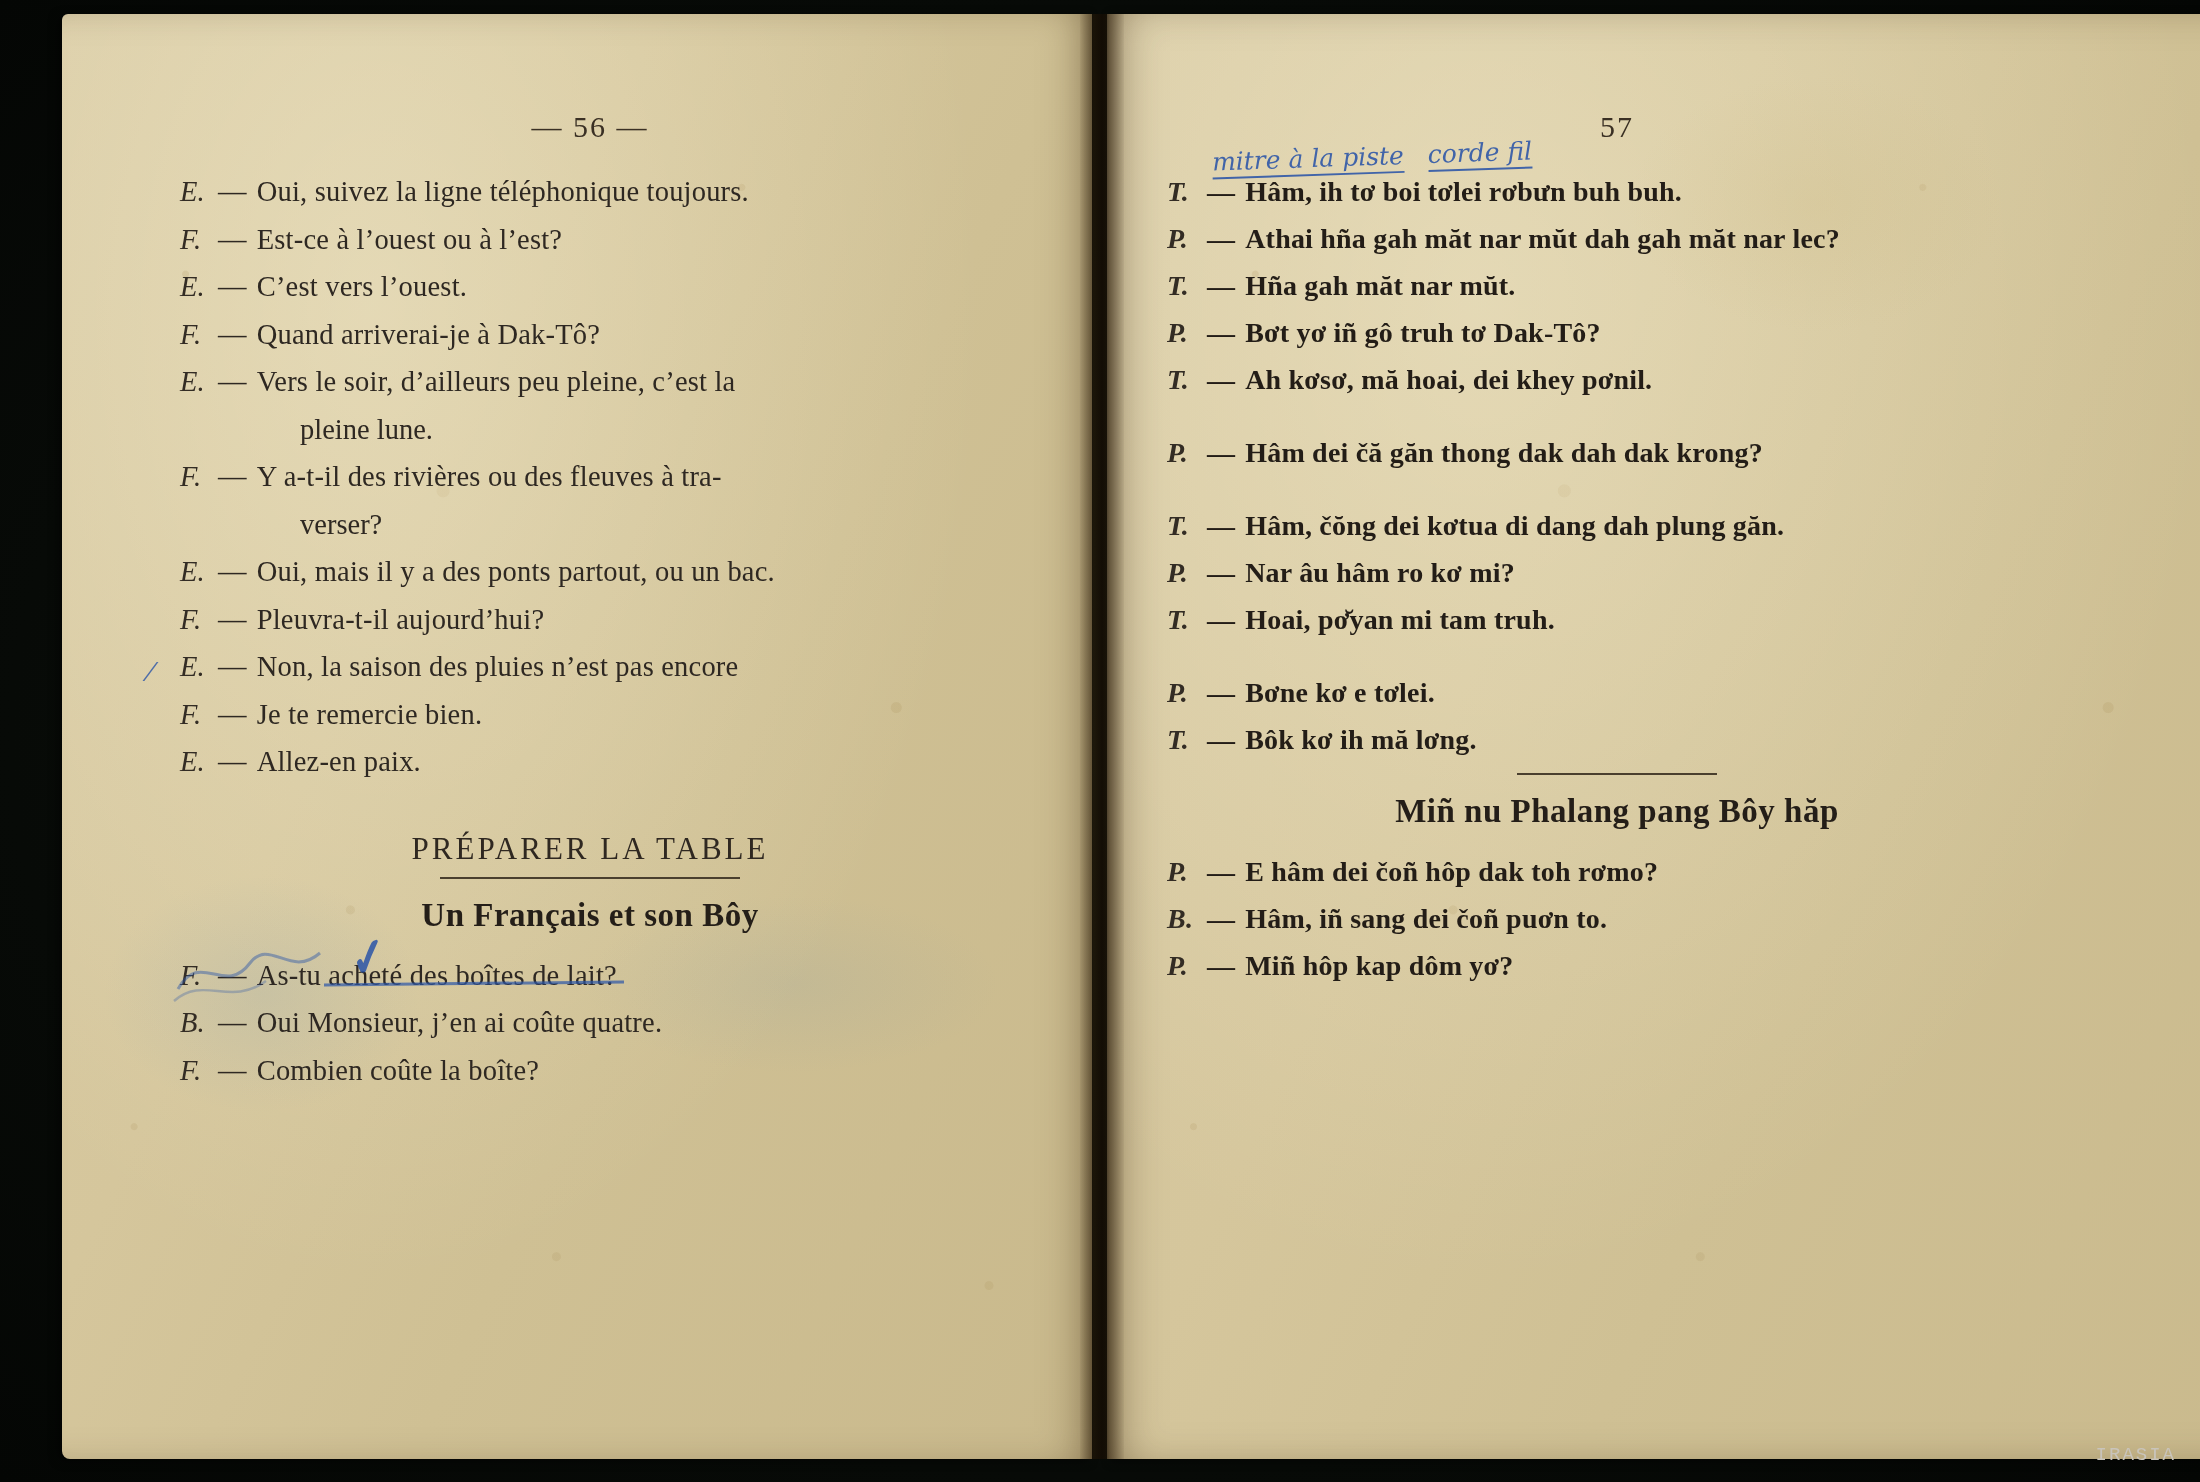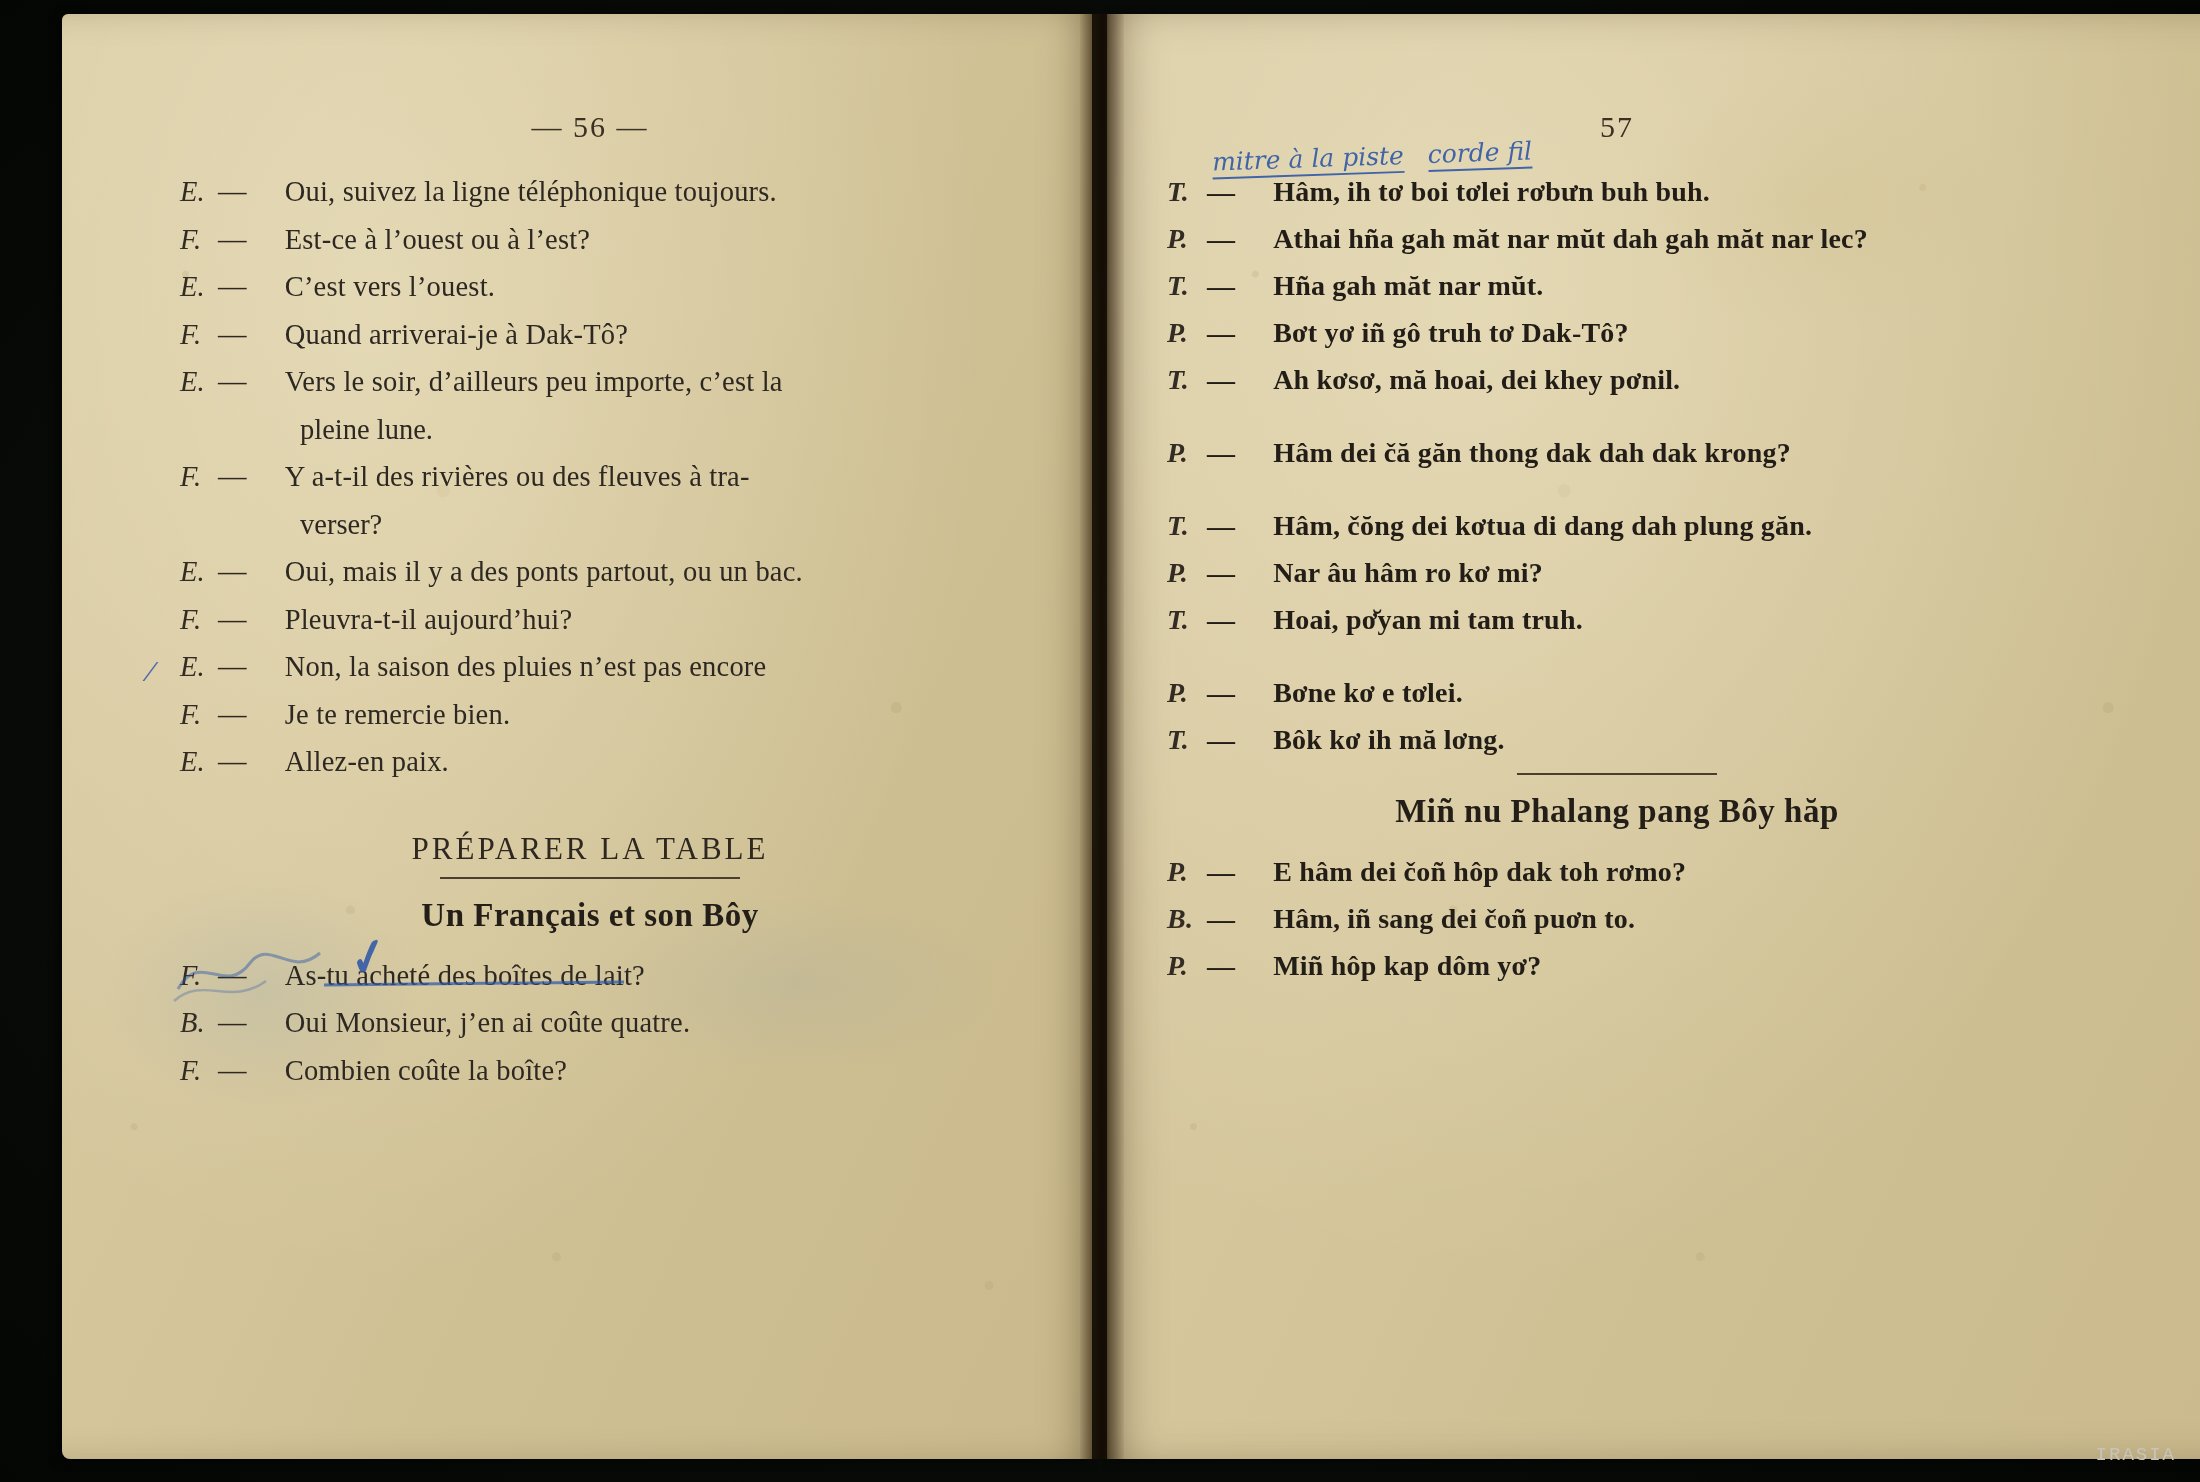--- a/index.html
+++ b/index.html
@@ -157,21 +157,21 @@
     margin-bottom: 19px;
     letter-spacing: 0.2px;
   }
   .spk {
     font-style: italic;
     min-width: 34px;
     flex: 0 0 auto;
     color: #332c24;
   }
   .dash { flex: 0 0 auto; padding: 0 10px 0 4px; }
-  .txt { flex: 1 1 auto; margin-left: 28px; }
+  .txt { flex: 1 1 auto; }
   .cont {
     margin-bottom: 19px;
     font-size: 28.5px;
     line-height: 1.0;
     color: #2e2822;
     padding-left: 120px;
   }
 
   
   #right-content .line { font-weight: 700; font-size: 28px; color: #231d17; }
@@ -312,21 +312,21 @@
 
         <div class="line">
           <span class="spk">F.</span>
           <span class="dash">—</span>
           <span class="txt">Quand arriverai-je à Dak-Tô?</span>
         </div>
 
         <div class="line">
           <span class="spk">E.</span>
           <span class="dash">—</span>
-          <span class="txt">Vers le soir, d’ailleurs peu importe, c’est la</span>
+          <span class="txt">Vers le soir, d’ailleurs peu pleine, c’est la</span>
         </div>
         <div class="cont">pleine lune.</div>
 
         <div class="line">
           <span class="spk">F.</span>
           <span class="dash">—</span>
           <span class="txt">Y a-t-il des rivières ou des fleuves à tra-</span>
         </div>
         <div class="cont">verser?</div>
 

